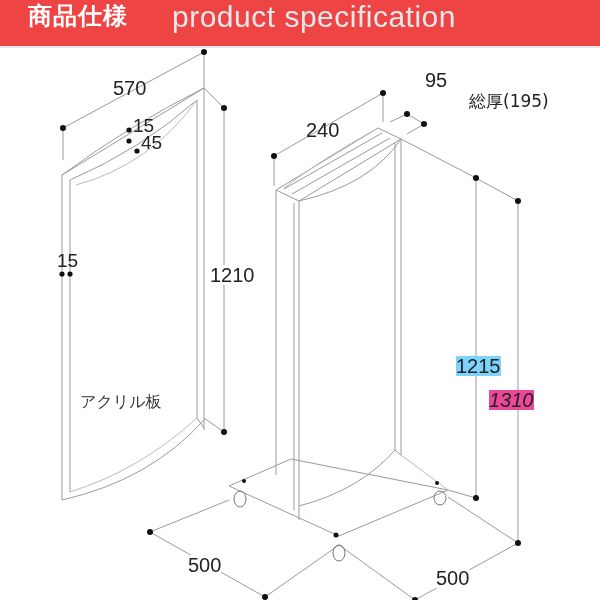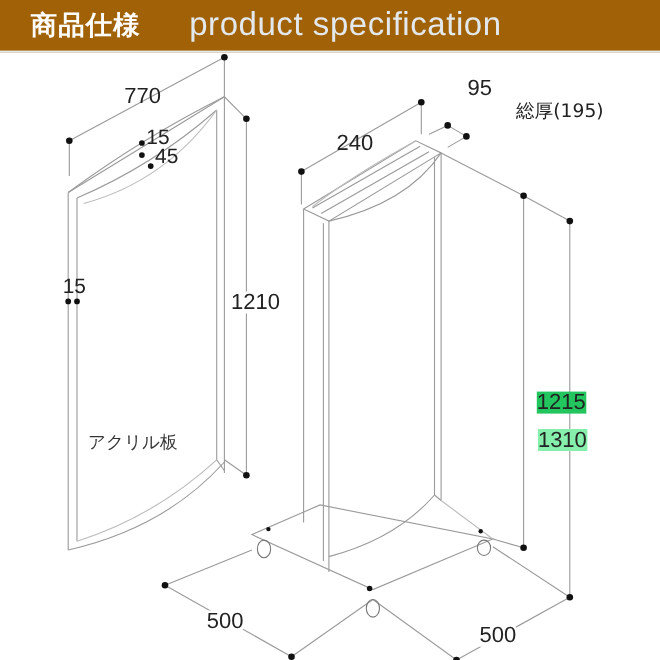--- a/index.html
+++ b/index.html
@@ -1,19 +1,19 @@
 <!DOCTYPE html>
 <html><head>
   <meta charset="utf-8">
   <style>
     html, body { margin: 0; padding: 0; background: #ffffff; }
     body { width: 600px; height: 600px; overflow: hidden; position: relative; font-family: "DejaVu Sans", "Liberation Sans", sans-serif; }
     .header {
       position: absolute; left: 0; top: 0; width: 600px; height: 46px;
-      background: #a16207; display: flex; align-items: center;
+      background: #ef4444; display: flex; align-items: flex-start;
       border-bottom: 2px solid #e6e9ec;
     }
     .header-jp {
       margin-left: 28px; color: #ffffff; font-weight: bold; font-size: 24px;
       letter-spacing: 1px; font-family: "DejaVu Sans", sans-serif;
     }
     .header-en {
       margin-left: 44px; color: #e3e8ec; font-size: 30px; letter-spacing: 0.5px;
       font-family: Liberation Sans, sans-serif;
     }
@@ -127,26 +127,26 @@
     <circle cx="150" cy="532" r="3"></circle>
     <circle cx="265" cy="597" r="3"></circle>
     <circle cx="415" cy="600" r="3"></circle>
 
     <circle cx="244" cy="481" r="2"></circle>
     <circle cx="336" cy="535" r="2.5"></circle>
     <circle cx="437" cy="483" r="2"></circle>
   </g>
 </svg>
 
-<span class="dim-label" style="left:113px; top:78px;">770</span>
+<span class="dim-label" style="left:113px; top:78px;">570</span>
 <span class="dim-label small" style="left:133px; top:116px;">15</span>
 <span class="dim-label small" style="left:141px; top:133px;">45</span>
 <span class="dim-label small" style="left:57px; top:251px;">15</span>
 <span class="dim-label" style="left:210px; top:265px; background:#fff;">1210</span>
 <span class="note-label" style="left:80px; top:394px;">アクリル板</span>
 
 <span class="dim-label" style="left:306px; top:120px;">240</span>
 <span class="dim-label" style="left:425px; top:70px;">95</span>
 <span class="dim-label total-label" style="left:425px; top:93px;">総厚(195)</span>
-<span class="dim-label" style="left:456px; top:356px; background:#22c55e;margin-left:32px;">1215</span>
-<span class="dim-label" style="left:489px; top:390px; background:#86efac;">1310</span>
+<span class="dim-label" style="left:456px; top:356px; background:#7dd3fc;">1215</span>
+<span class="dim-label" style="left:489px; top:390px; background:#ec4899;font-style:italic;">1310</span>
 <span class="dim-label" style="left:188px; top:555px; background:#fff;">500</span>
 <span class="dim-label" style="left:436px; top:568px; background:#fff;">500</span>
 
 </body></html>

